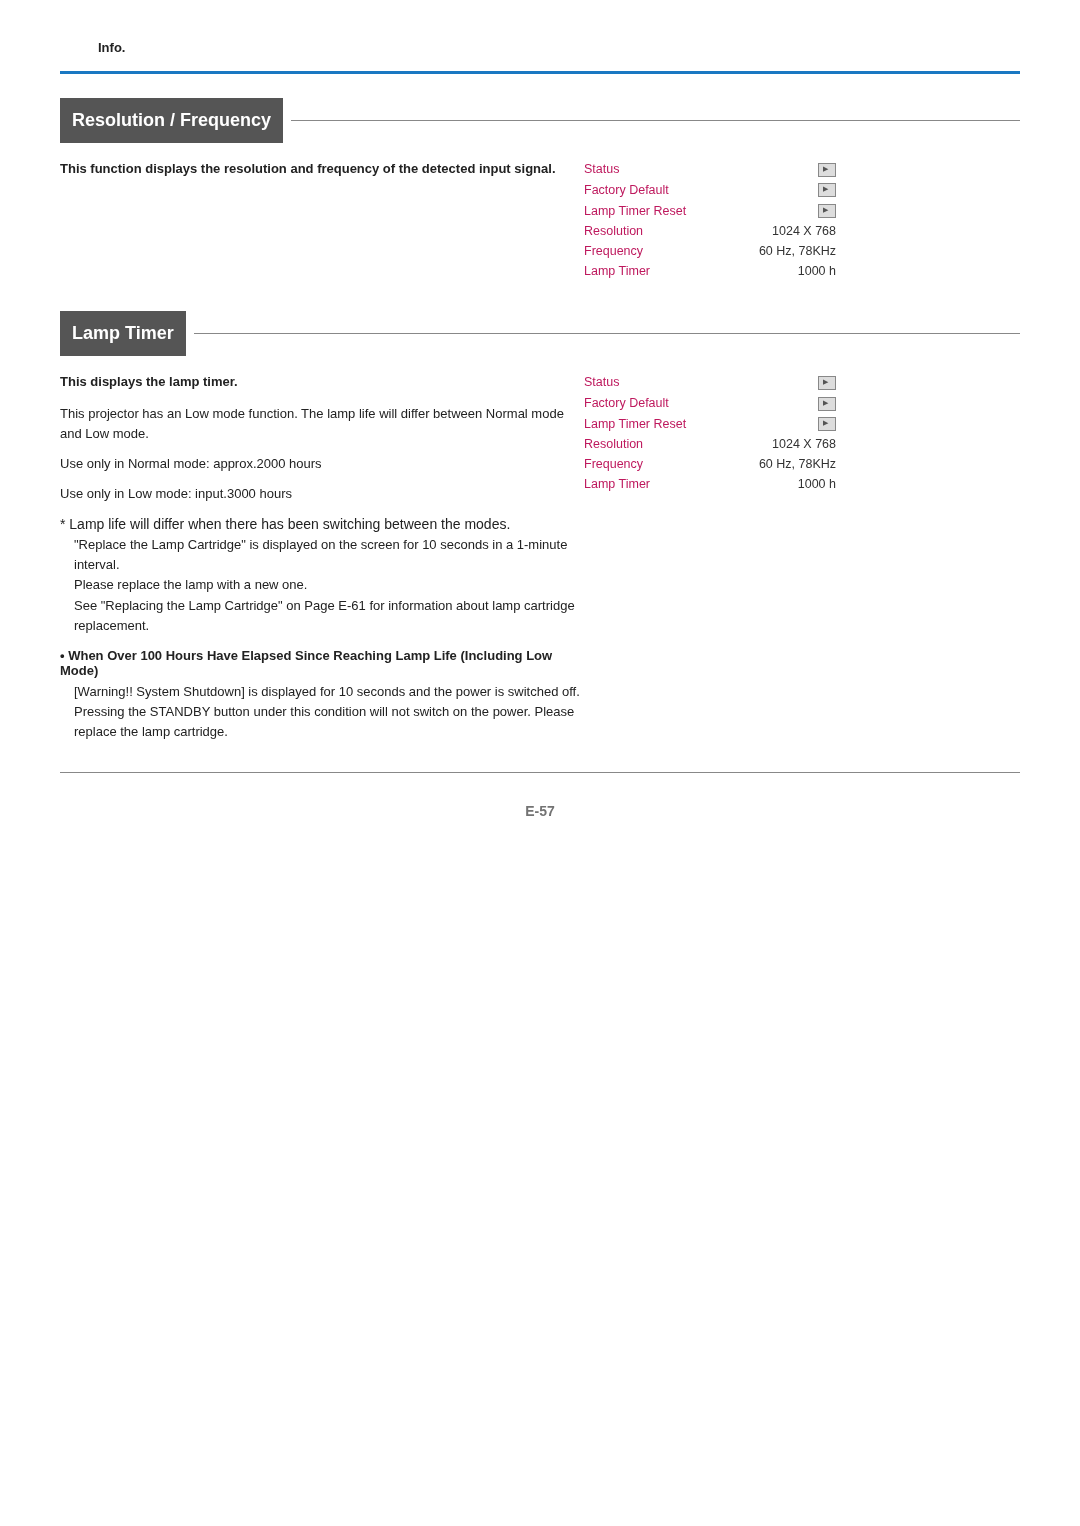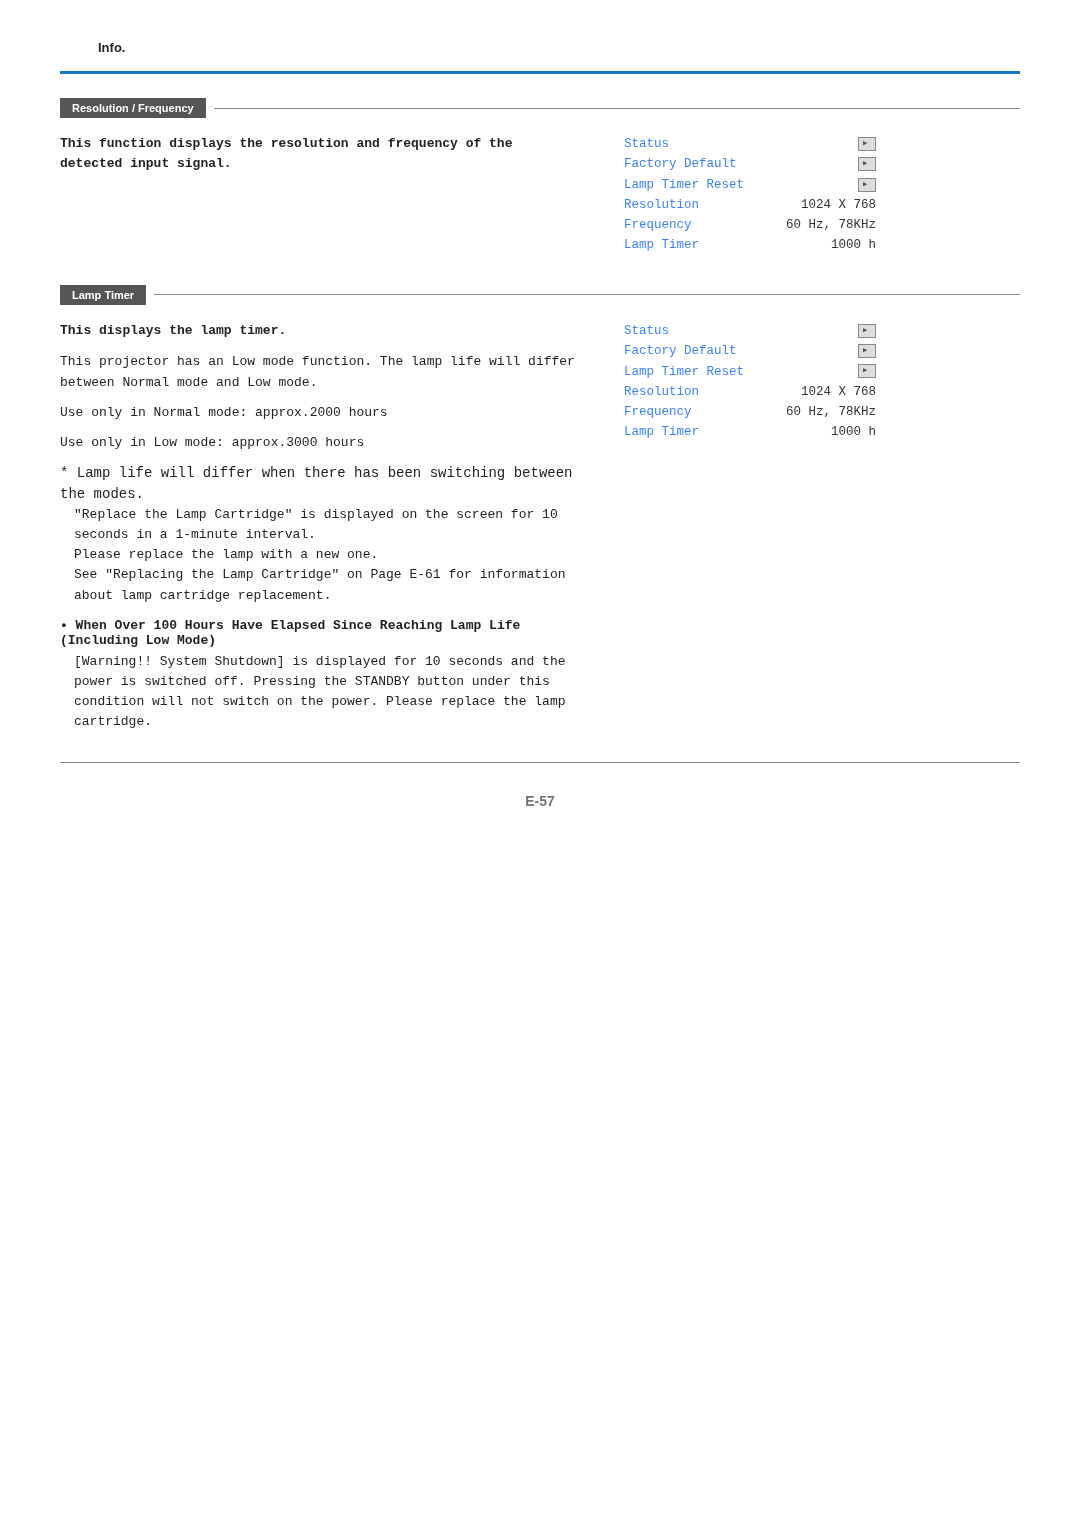--- a/index.html
+++ b/index.html
@@ -43,37 +43,35 @@
     .section-title-bar {
       display: flex;
       align-items: center;
       margin-bottom: 16px;
     }
 
     .section-title-box {
       background: #555555;
       color: #ffffff;
       font-weight: bold;
-      font-size: 11px;
-      padding: 4px 12px;
+      font-size: 18px;
+      padding: 12px 12px;
       white-space: nowrap;
     }
 
     .section-title-line {
       flex: 1;
       height: 1px;
       background: #888888;
       margin-left: 8px;
     }
 
     
     .section-content {
       display: flex;
-      gap: 40px;
-      font-family: Liberation Mono, monospace;
     }
 
     .section-left {
       flex: 1;
       max-width: 520px;
     }
 
     .section-right {
       width: 260px;
       flex-shrink: 0;
@@ -87,21 +85,21 @@
       color: #333;
     }
 
     .info-table td {
       padding: 3px 4px;
       vertical-align: middle;
     }
 
     .info-table td:first-child {
       width: 130px;
-      color: #3b82f6;
+      color: #be185d;
     }
 
     .info-table td:last-child {
       text-align: right;
       color: #333;
     }
 
     .icon-btn {
       display: inline-block;
       width: 18px;
@@ -235,21 +233,21 @@
     <div class="section-title-line"></div>
   </div>
   <div class="section-content">
     <div class="section-left">
 
       <p class="intro-bold">This displays the lamp timer.</p>
 
       <p class="body-text">This projector has an Low mode function. The lamp life will differ between Normal mode and Low mode.</p>
 
       <p class="body-text">Use only in Normal mode: approx.2000 hours</p>
-      <p class="body-text">Use only in Low mode: approx.3000 hours</p>
+      <p class="body-text">Use only in Low mode: input.3000 hours</p>
       <p class="asterisk-note">*  Lamp life will differ when there has been switching between the modes.</p>
 
       <div class="bullet-body">
         <p>"Replace the Lamp Cartridge" is displayed on the screen for 10 seconds in a 1-minute interval.</p>
         <p>Please replace the lamp with a new one.</p>
         <p>See "Replacing the Lamp Cartridge" on Page E-61 for information about lamp cartridge replacement.</p>
       </div>
 
       <div class="bullet-item">When Over 100 Hours Have Elapsed Since Reaching Lamp Life (Including Low Mode)</div>
       <div class="bullet-body">

